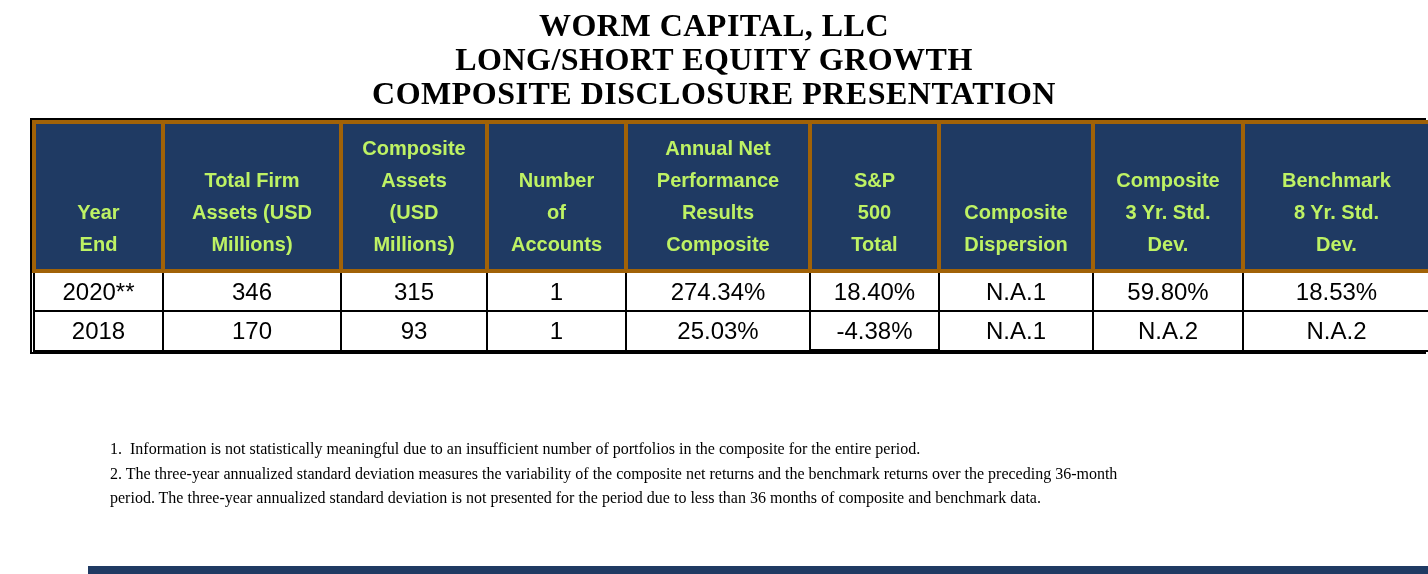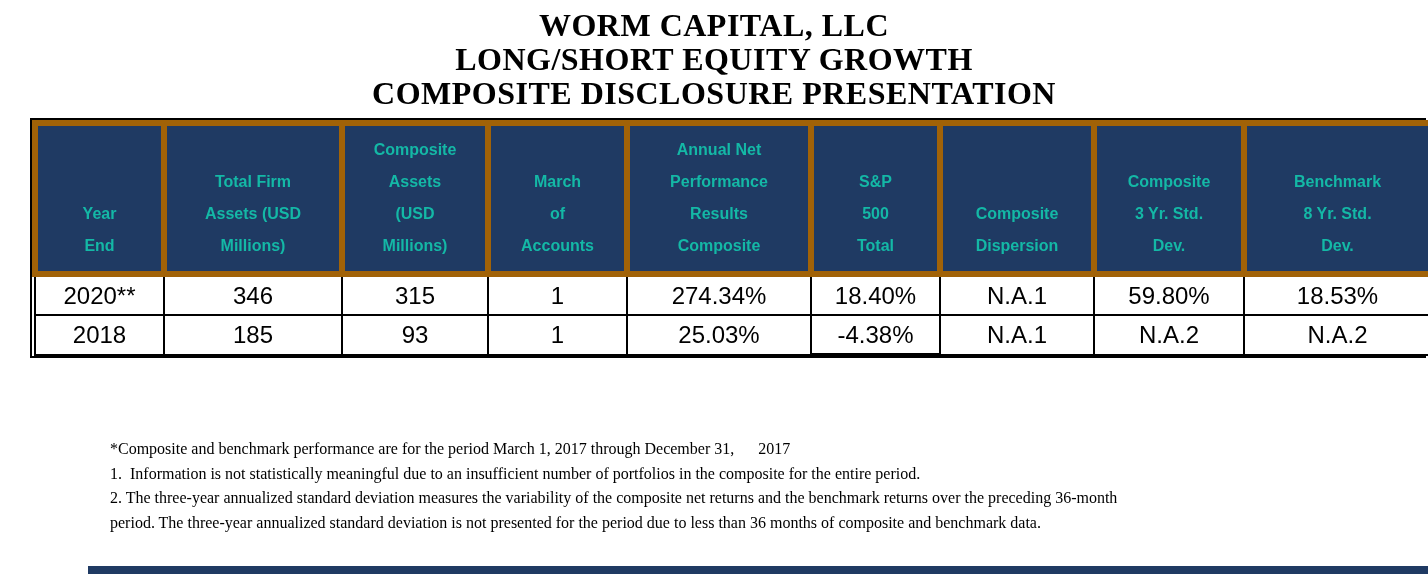--- a/index.html
+++ b/index.html
@@ -32,29 +32,29 @@
     border: 2px solid #000;
     box-sizing: border-box;
   }
   table.disclosure {
     border-collapse: collapse;
     table-layout: fixed;
     width: 100%;
   }
   table.disclosure th {
     background: #1f3a63;
-    color: #14b8a6;
+    color: #bef264;
     font-weight: bold;
-    font-size: 16px;
+    font-size: 20px;
     line-height: 32px;
     vertical-align: bottom;
     text-align: center;
     white-space: pre-line;
     padding: 8px 4px 9px 4px;
-    border: 6px solid #a16207;
+    border: 4px solid #a16207;
     height: 127px;
   }
   table.disclosure td {
     text-align: center;
     font-size: 24px;
     height: 37px;
     padding: 0 2px;
     vertical-align: middle;
   }
   tr.row-light td {
@@ -118,21 +118,21 @@
       <tr>
         <th>Year
 End</th>
         <th>Total Firm
 Assets (USD
 Millions)</th>
         <th>Composite
 Assets
 (USD
 Millions)</th>
-        <th>March
+        <th>Number
 of
 Accounts</th>
         <th>Annual Net
 Performance
 Results
 Composite</th>
         <th>S&amp;P
 500
 Total</th>
         <th>Composite
@@ -152,32 +152,31 @@
         <td>315</td>
         <td>1</td>
         <td>274.34%</td>
         <td>18.40%</td>
         <td>N.A.1</td>
         <td>59.80%</td>
         <td>18.53%</td>
       </tr>
       <tr class="row-light">
         <td>2018</td>
-        <td>185</td>
+        <td>170</td>
         <td>93</td>
         <td>1</td>
         <td>25.03%</td>
         <td class="cell-underlined">-4.38%</td>
         <td>N.A.1</td>
         <td>N.A.2</td>
         <td>N.A.2</td>
       </tr>
     </tbody>
   </table>
 </div>
 
 <div class="footnotes">
-  <p>*Composite and benchmark performance are for the period March 1, 2017 through December 31,      2017</p>
   <p>1.  Information is not statistically meaningful due to an insufficient number of portfolios in the composite for the entire period.</p>
   <p>2. The three-year annualized standard deviation measures the variability of the composite net returns and the benchmark returns over the preceding 36-month period. The three-year annualized standard deviation is not presented for the period due to less than 36 months of composite and benchmark data.</p>
 </div>
 
 <div class="bottom-bar"></div>
 
 </body></html>

